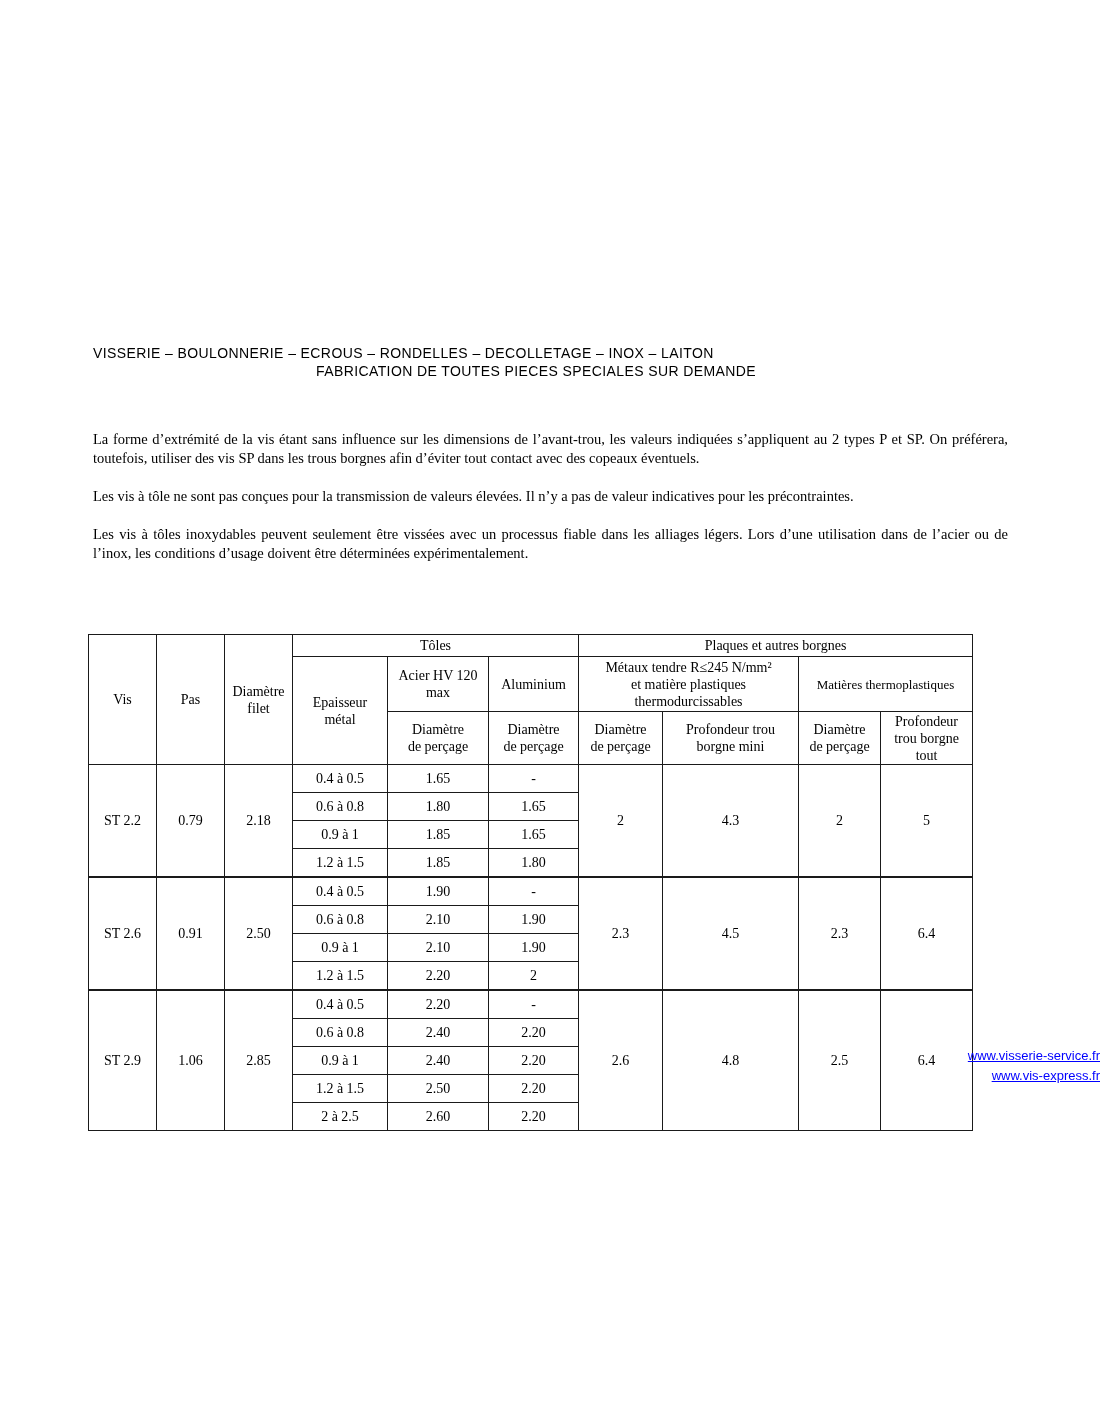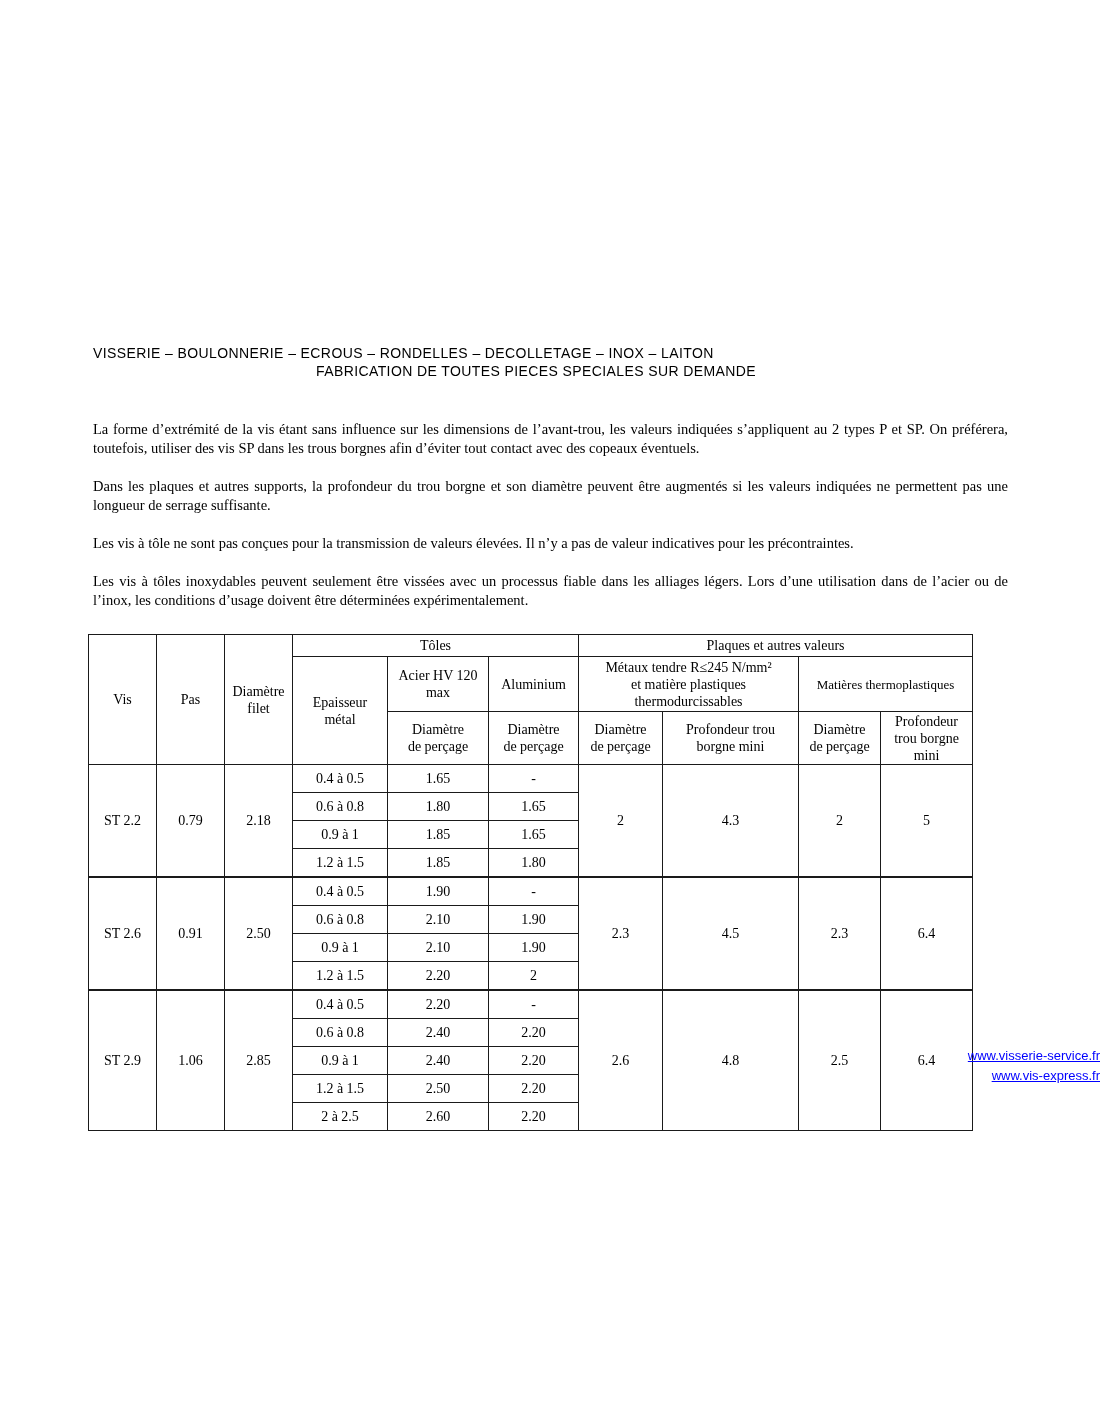--- a/index.html
+++ b/index.html
@@ -30,21 +30,21 @@
   .paragraphs {
     position: absolute;
     left: 93px;
     top: 420px;
     width: 915px;
     font-family: "Liberation Serif", serif;
     font-size: 14.5px;
     line-height: 19px;
     text-align: justify;
   }
-  .paragraphs p { margin: 0 0 19px 0; }
+  .paragraphs p { margin: 10px 0 19px 0; }
 
   
   table.spec-table {
     position: absolute;
     left: 88px;
     top: 634px;
     width: 884px;
     border-collapse: collapse;
     table-layout: fixed;
     font-family: "Liberation Serif", serif;
@@ -89,21 +89,20 @@
 
 <div class="page">
 
   <div class="doc-heading">
     <div class="h-line1">VISSERIE – BOULONNERIE – ECROUS – RONDELLES – DECOLLETAGE – INOX – LAITON</div>
     <div class="h-line2">FABRICATION DE TOUTES PIECES SPECIALES SUR DEMANDE</div>
   </div>
 
   <div class="paragraphs">
     <p>La forme d’extrémité de la vis étant sans influence sur les dimensions de l’avant-trou, les valeurs indiquées s’appliquent au 2 types P et SP. On préférera, toutefois, utiliser des vis SP dans les trous borgnes afin d’éviter tout contact avec des copeaux éventuels.</p>
-    <p>Dans les plaques et autres supports, la profondeur du trou borgne et son diamètre peuvent être augmentés si les valeurs indiquées ne permettent pas une longueur de serrage suffisante.</p>
     <p>Les vis à tôle ne sont pas conçues pour la transmission de valeurs élevées. Il n’y a pas de valeur indicatives pour les précontraintes.</p>
     <p>Les vis à tôles inoxydables peuvent seulement être vissées avec un processus fiable dans les alliages légers. Lors d’une utilisation dans de l’acier ou de l’inox, les conditions d’usage doivent être déterminées expérimentalement.</p>
   </div>
 
   <table class="spec-table">
     <colgroup>
       <col style="width:68px">
         <col style="width:68px">
         <col style="width:68px">
       <col style="width:95px">
@@ -114,21 +113,21 @@
         <col style="width:82px">
         <col style="width:92px">
     </colgroup>
     <tbody>
       <tr class="hr1">
         <td rowspan="3">Vis</td>
         <td rowspan="3">Pas</td>
         <td rowspan="3" class="preline">Diamètre
 filet</td>
         <td colspan="3">Tôles</td>
-        <td colspan="4">Plaques et autres valeurs</td>
+        <td colspan="4">Plaques et autres borgnes</td>
       </tr>
       <tr class="hr2">
         <td rowspan="2" class="preline">Epaisseur
 métal</td>
         <td class="preline">Acier HV 120
 max</td>
         <td>Aluminium</td>
         <td colspan="2" class="preline">Métaux tendre R≤245 N/mm²
 et matière plastiques
 thermodurcissables</td>
@@ -140,21 +139,21 @@
         <td class="preline">Diamètre
 de perçage</td>
         <td class="preline">Diamètre
 de perçage</td>
         <td class="preline">Profondeur trou
 borgne mini</td>
         <td class="preline">Diamètre
 de perçage</td>
         <td class="preline">Profondeur
 trou borgne
-mini</td>
+tout</td>
       </tr>
 
       <tr class="body-row">
         <td rowspan="4">ST 2.2</td>
         <td rowspan="4">0.79</td>
         <td rowspan="4">2.18</td>
         <td>0.4 à 0.5</td>
         <td>1.65</td>
         <td>-</td>
         <td rowspan="4">2</td>

